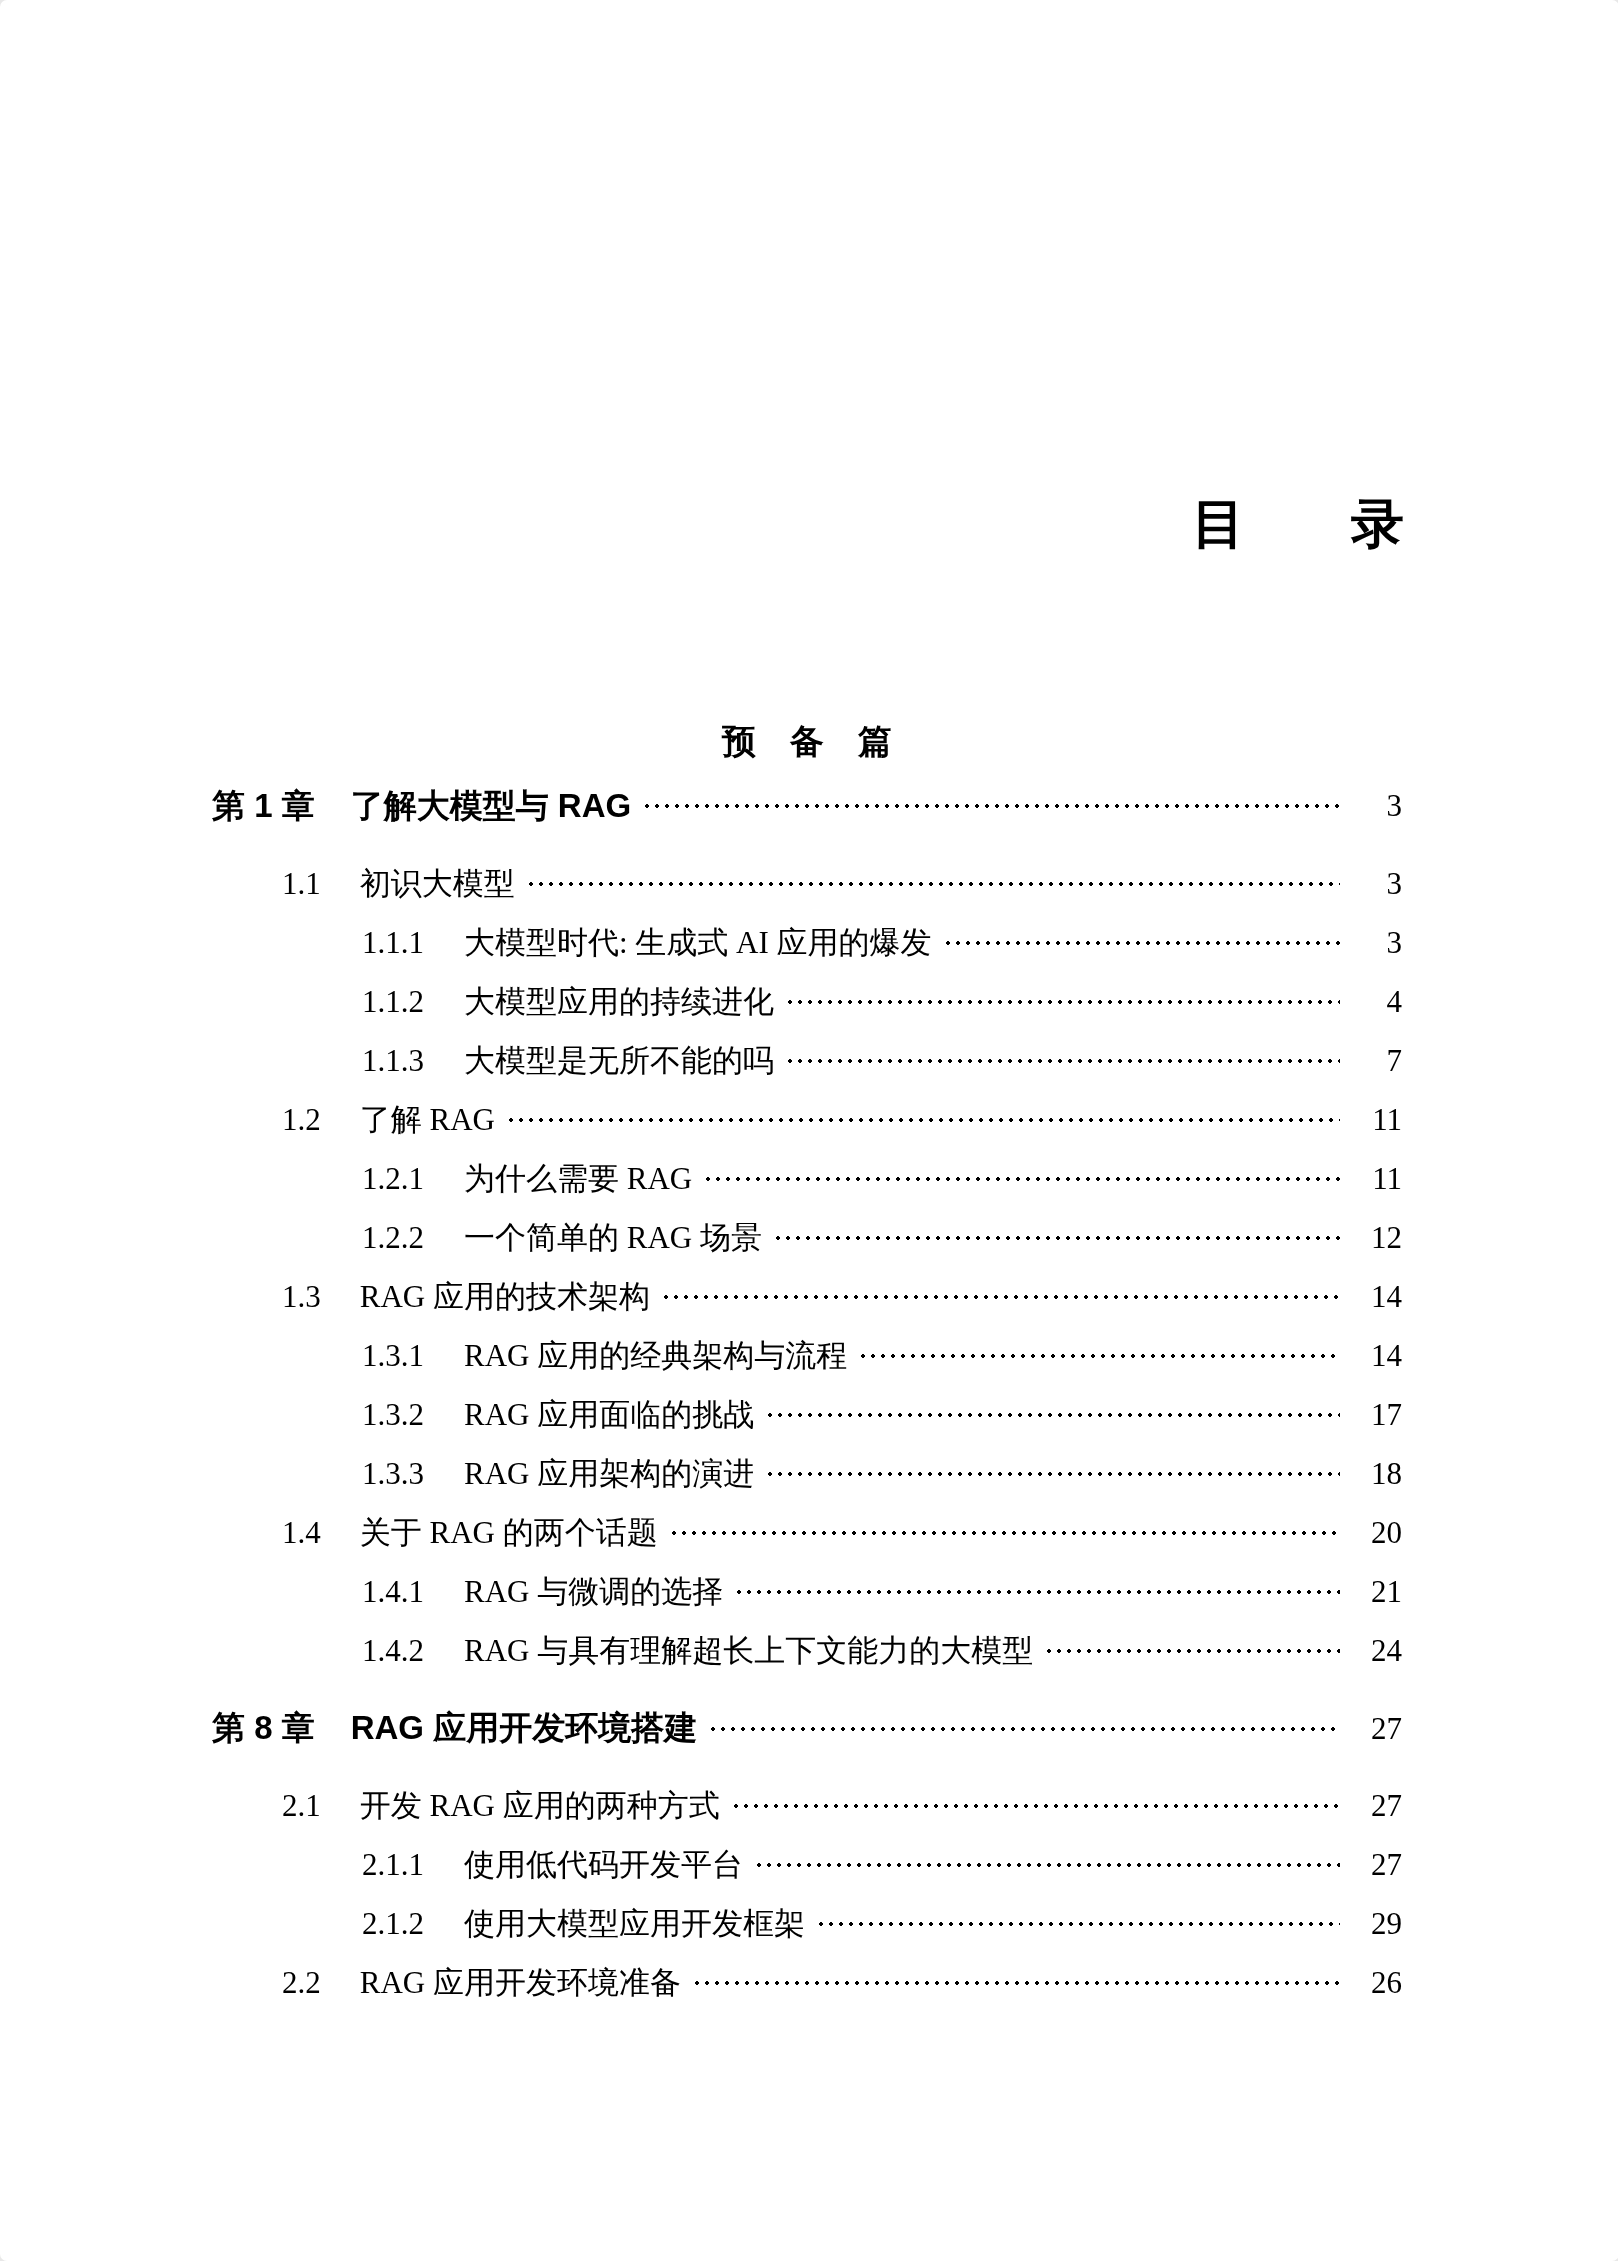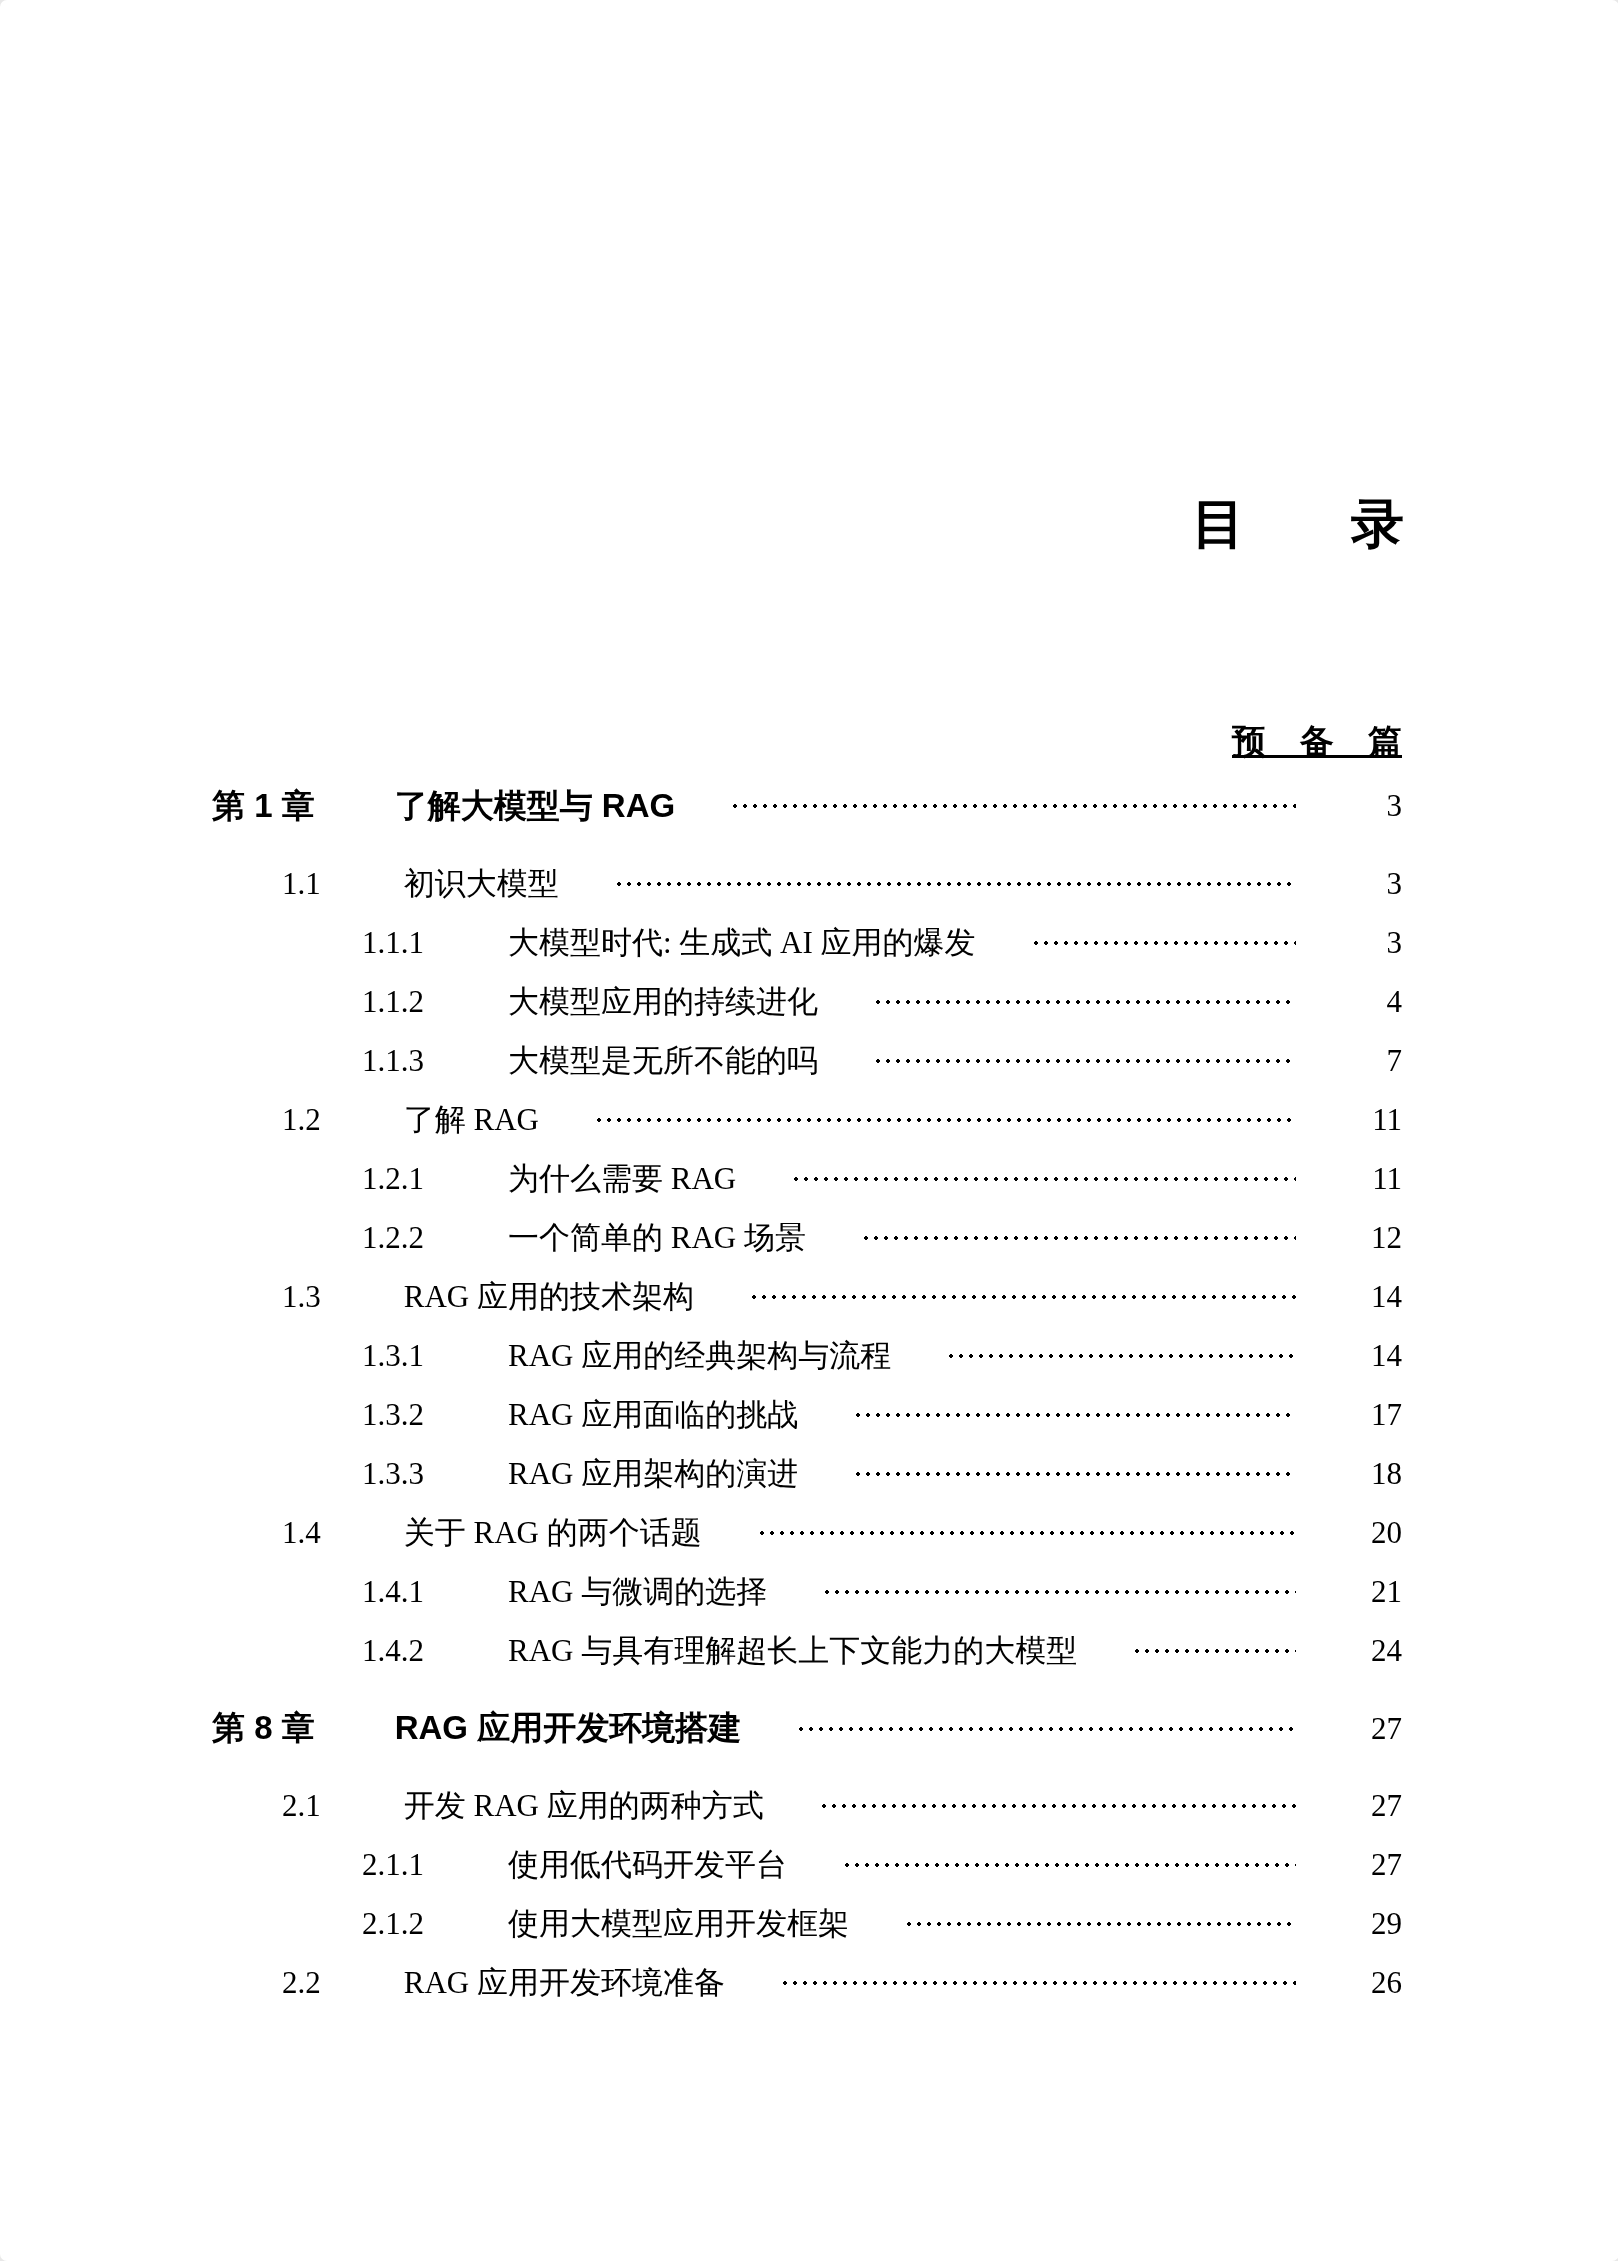--- a/index.html
+++ b/index.html
@@ -25,37 +25,35 @@
     font-family: "Liberation Serif", serif;
     font-weight: bold;
     font-size: 53px;
     line-height: 1;
     letter-spacing: 0;
     white-space: pre;
   }
   
   .section-heading {
     margin: 173px 217px 0 212px;
-    text-align: right;
+    text-align: center;
     font-family: "Liberation Sans", sans-serif;
     font-weight: bold;
     font-size: 34px;
     line-height: 1;
     white-space: pre;
-    text-decoration: underline;
   }
   .toc-list {
     margin: 15px 217px 0 212px;
   }
   .row {
     display: flex;
     align-items: center;
     height: 59px;
     white-space: nowrap;
-    gap: 44px;
   }
   .row.chapter {
     margin-top: 18.7px;
     margin-bottom: 18.7px;
     font-family: "Liberation Sans", sans-serif;
     font-weight: bold;
     font-size: 33px;
   }
   .row.l2 {
     padding-left: 70px;

